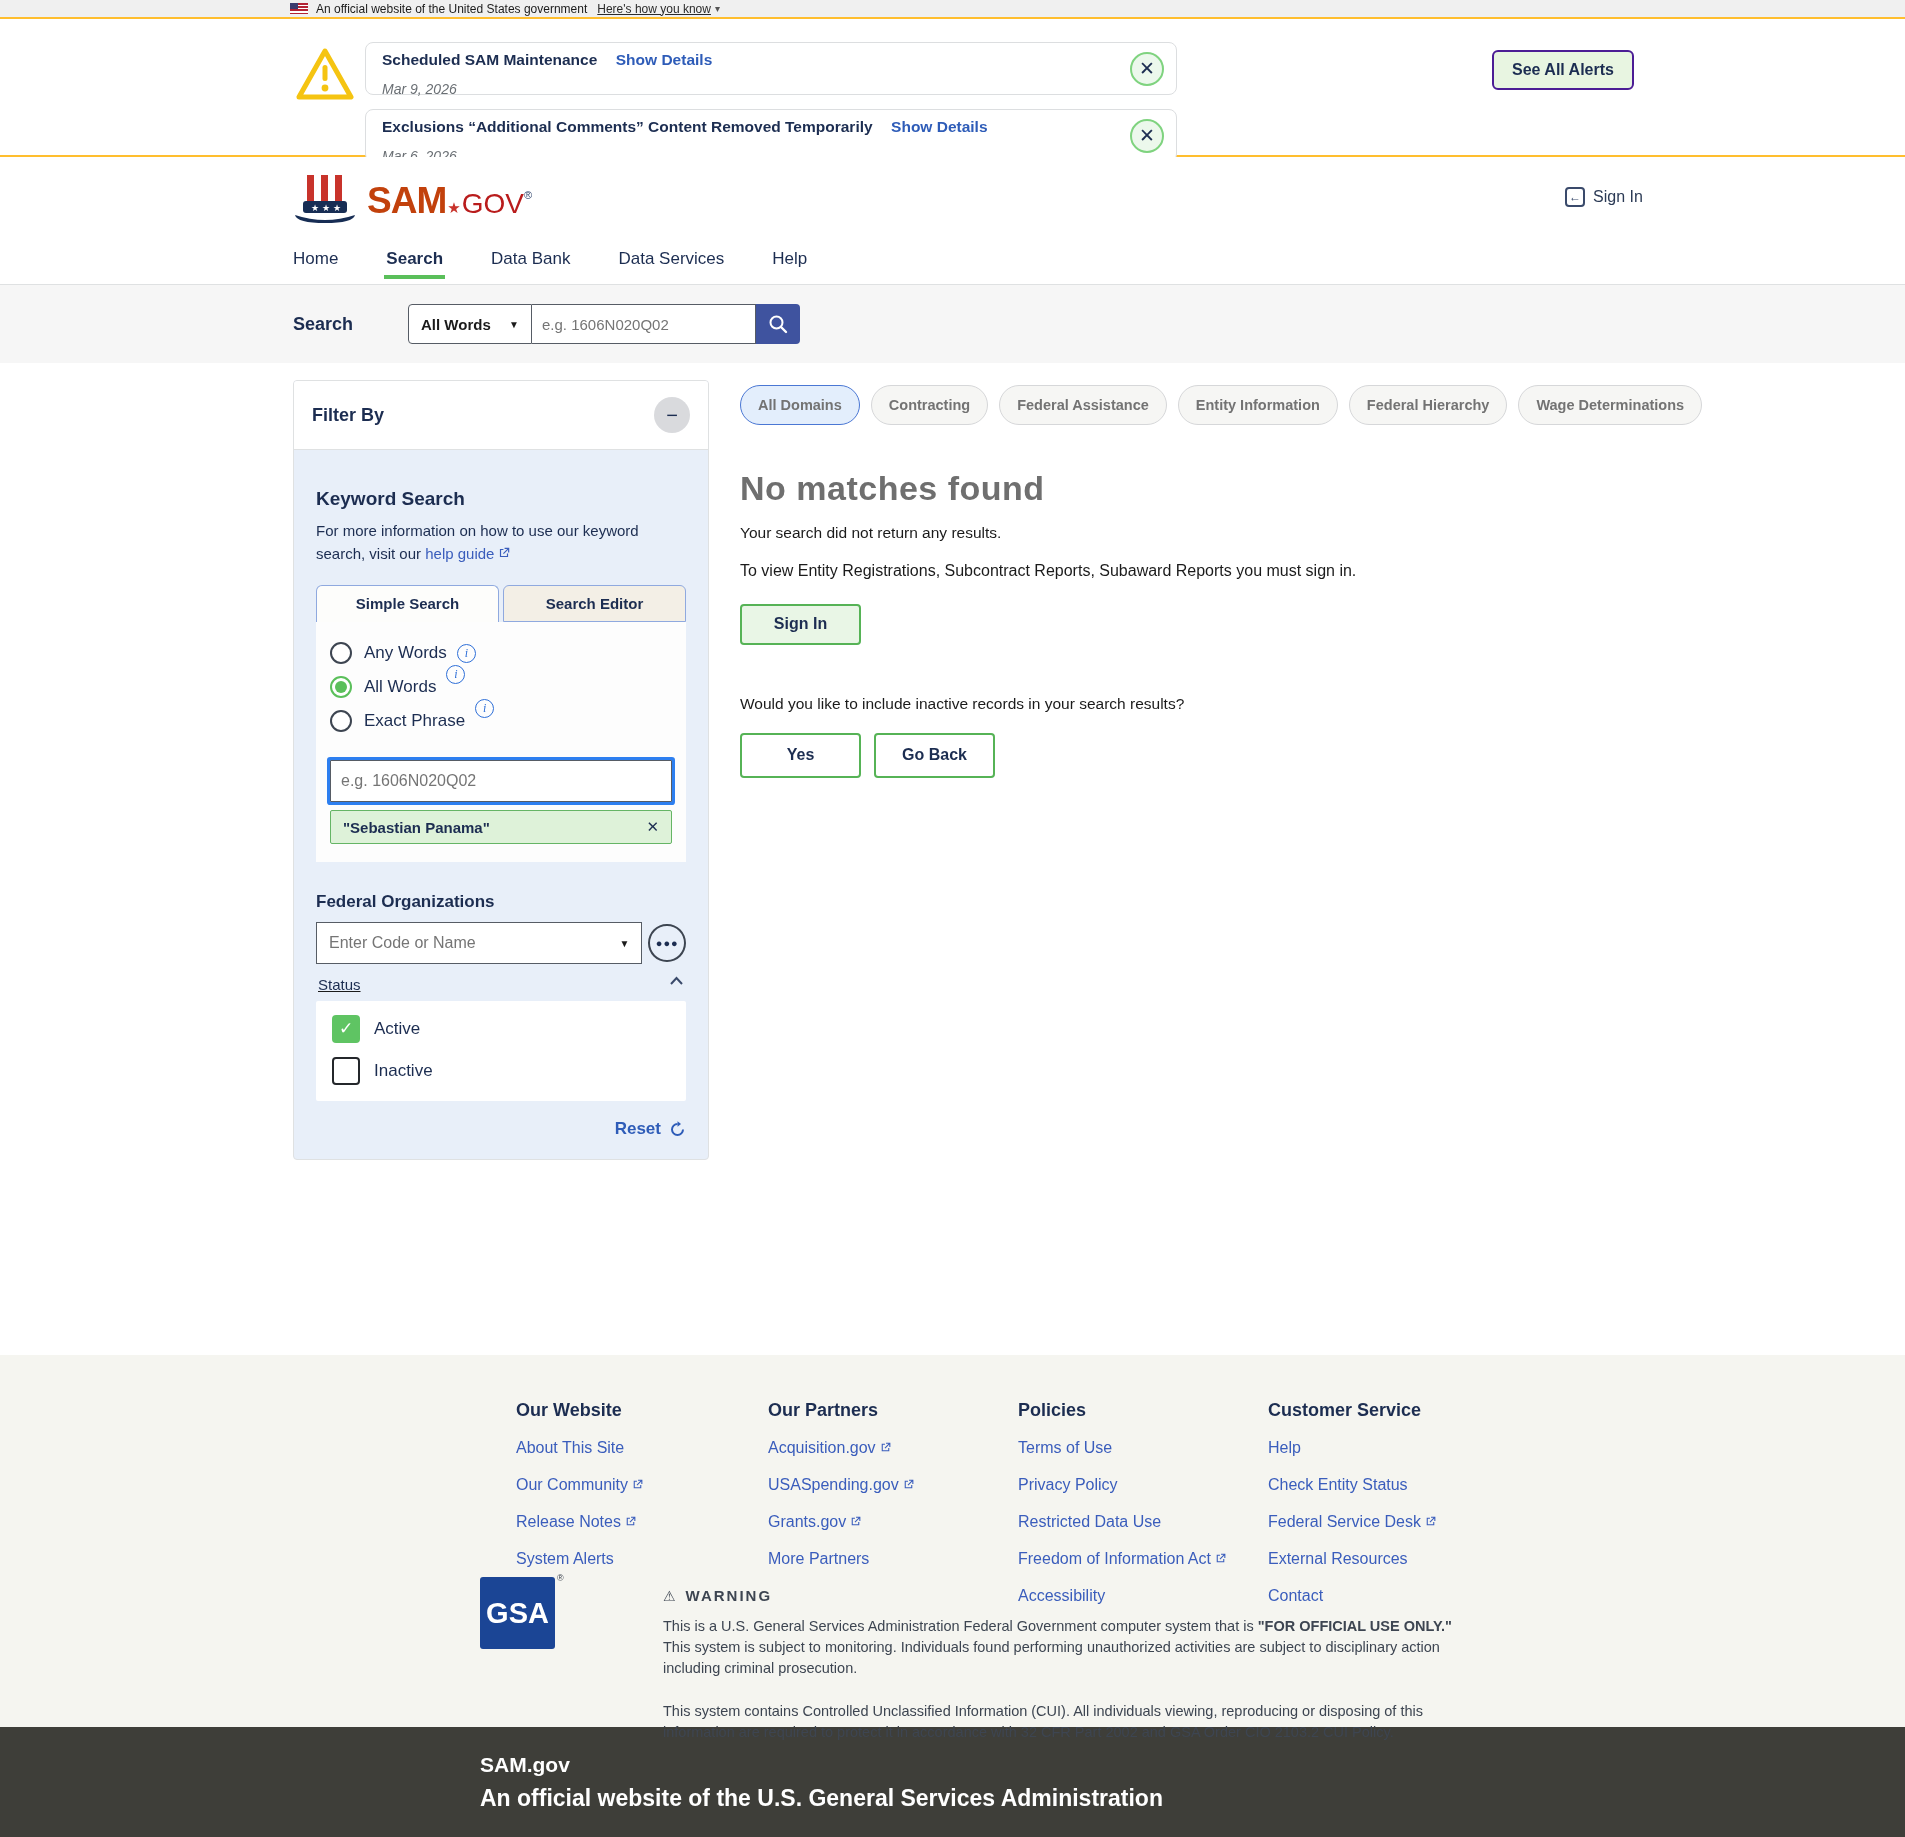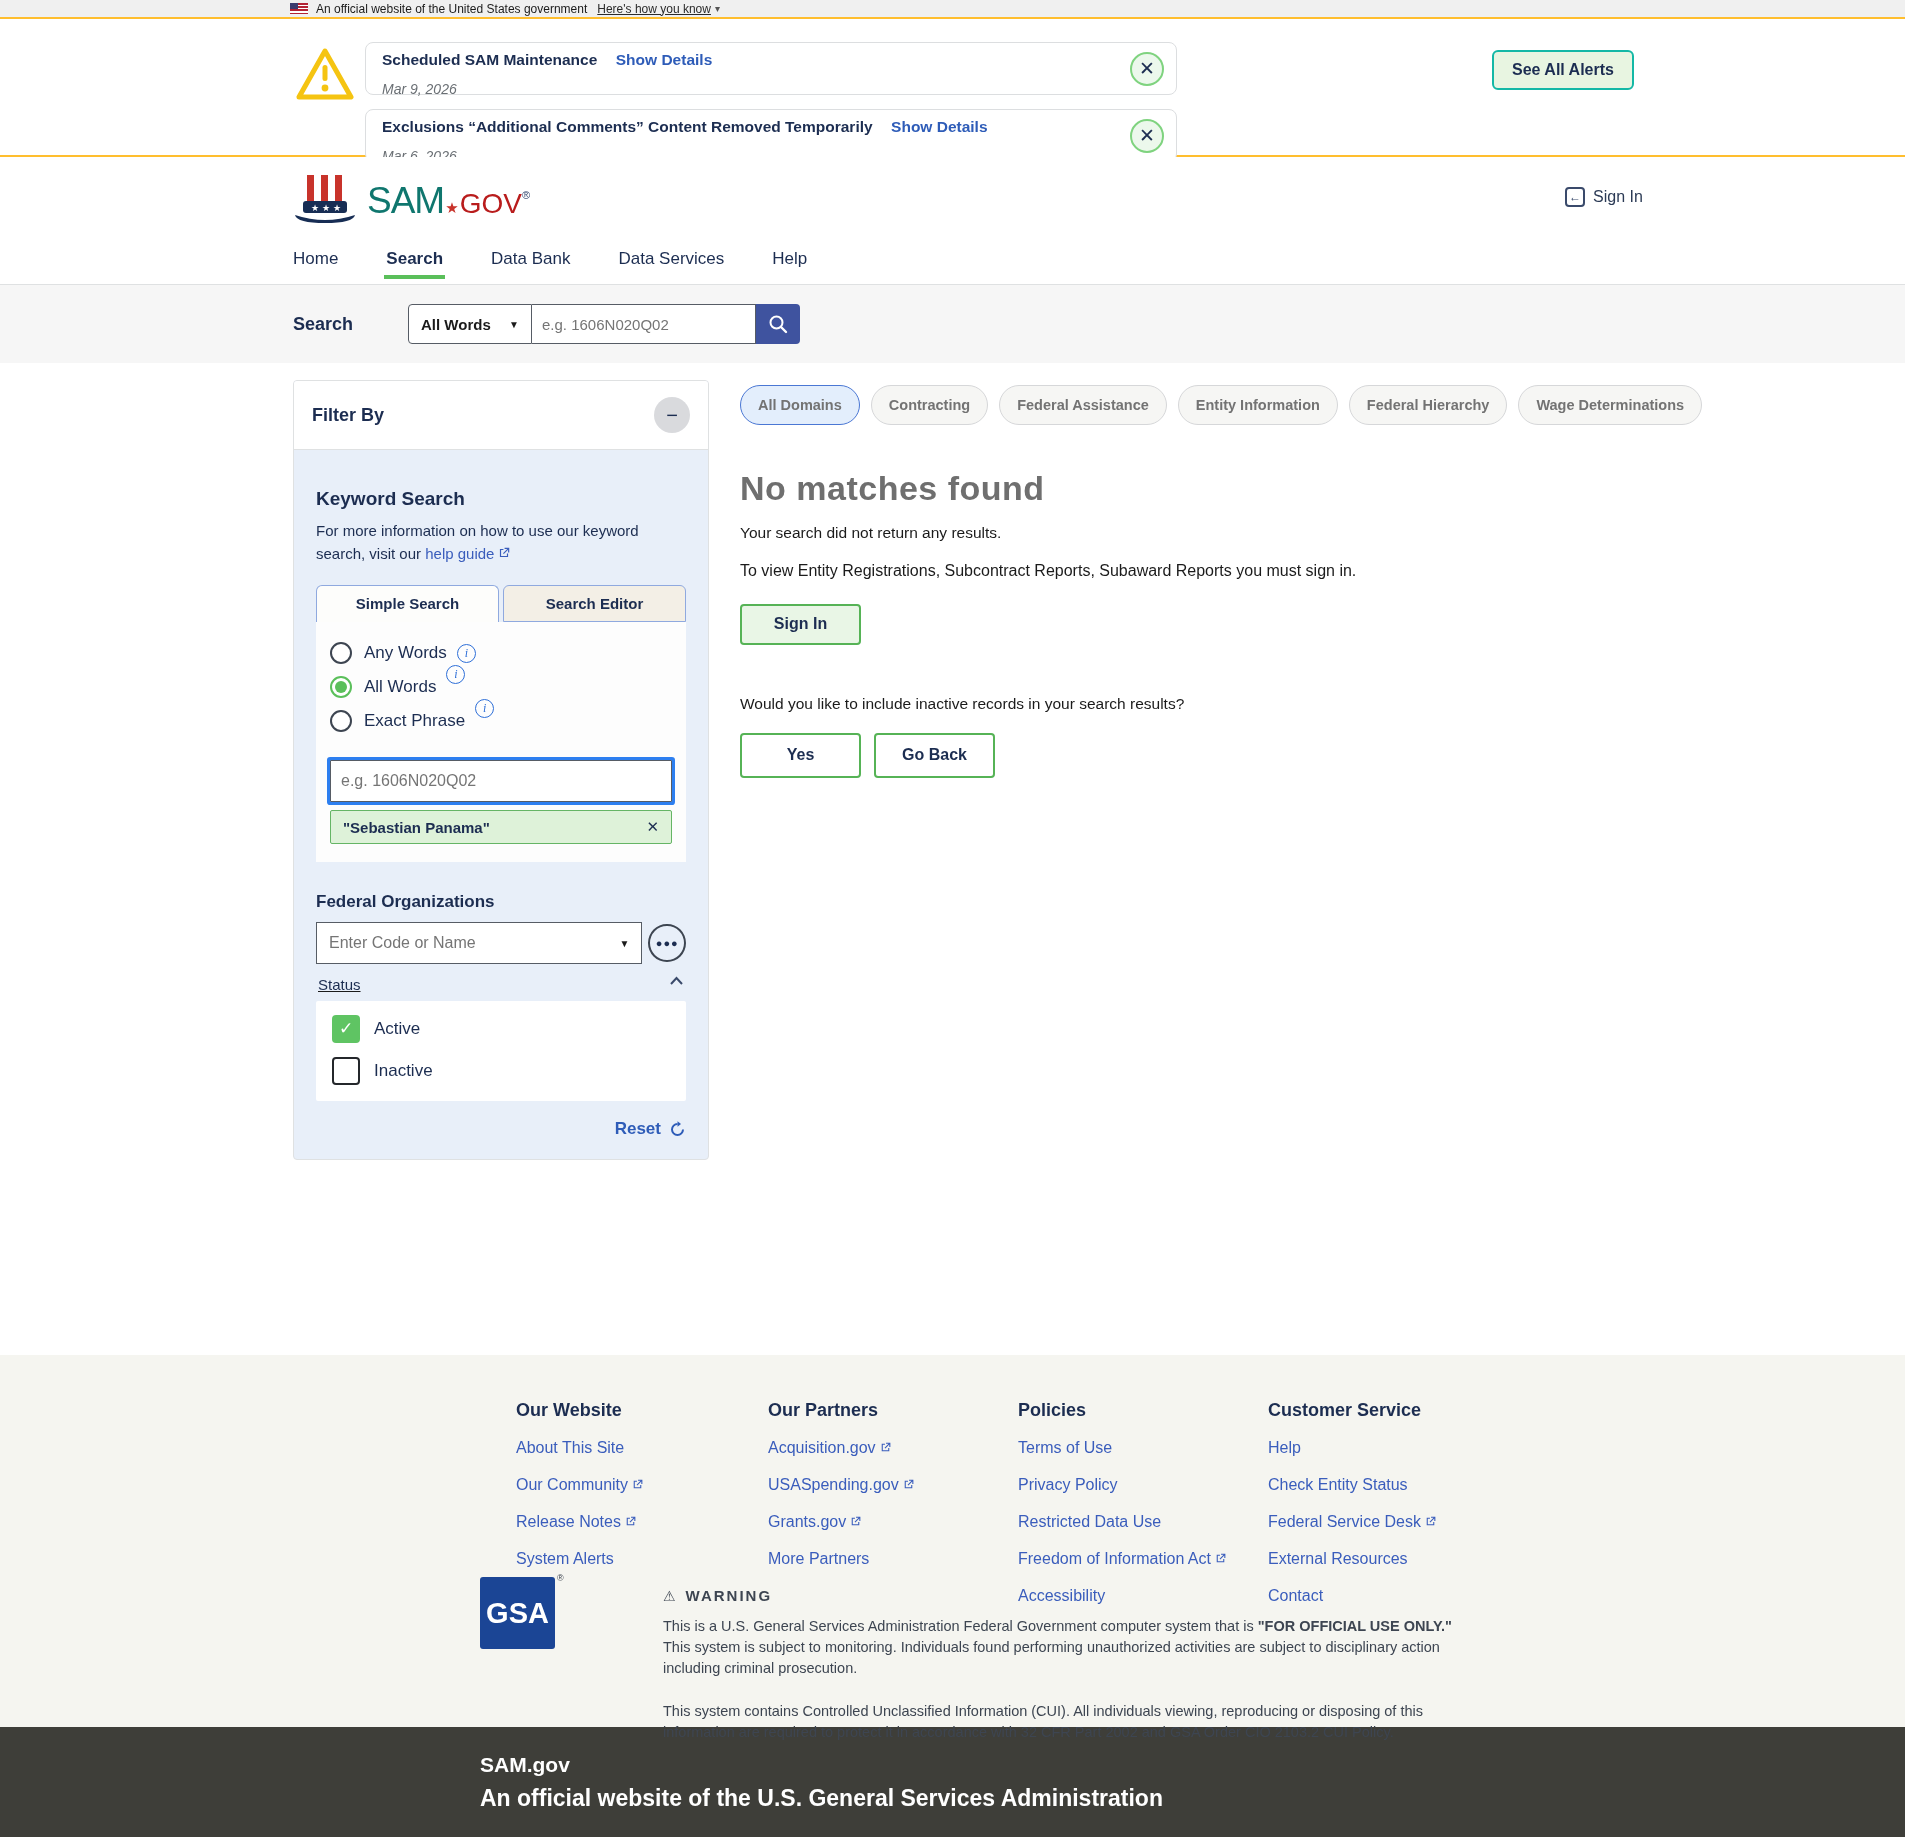--- a/index.html
+++ b/index.html
@@ -29,28 +29,28 @@
   .alert-title { font-size:15.5px; font-weight:bold; color:#1c2d51; display:inline; }
   .alert-link { font-size:15.5px; font-weight:bold; color:#2e5cb8; margin-left:14px; cursor:pointer; text-decoration:none; }
   .alert-date { font-size:14px; font-style:italic; color:#6a6f74; margin-top:12px; }
   .alert-close {
     position:absolute; right:12px; top:9px; width:34px; height:34px; border-radius:50%;
     background:#ecf8ec; border:2px solid #7fd37f; color:#1c2d51; font-size:19px; line-height:30px;
     text-align:center; cursor:pointer;
   }
   .see-all {
     position:absolute; left:1492px; top:31px; padding:9px 18px;
-    background:#e8f5e1; border:2px solid #14b8a6; border-radius:6px;
+    background:#e8f5e1; border:2px solid #4c1d95; border-radius:6px;
     font-size:16px; font-weight:bold; color:#1c2d51; cursor:pointer;
   }
   
   .site-header { height:88px; position:relative; background:#fff; }
   .logo-wrap { position:absolute; left:293px; top:16px; display:flex; align-items:center; }
   .logo-text { margin-left:10px; display:flex; align-items:baseline; }
-  .logo-sam { font-size:37px; font-weight:400; color:#0f766e; letter-spacing:-1px; }
+  .logo-sam { font-size:37px; font-weight:700; color:#c2410c; letter-spacing:-1px; }
   .logo-star { color:#c8332b; font-size:15px; margin:0 1px; }
   .logo-gov { font-size:28px; font-weight:300; color:#b91c1c; letter-spacing:0px; }
   .logo-reg { font-size:11px; color:#32466e; vertical-align:super; position:relative; top:-14px; }
   .signin-top { position:absolute; left:1565px; top:30px; display:flex; align-items:center; cursor:pointer; }
   .enter-ic { width:20px; height:20px; border:2px solid #3a4a6b; border-radius:4px; color:#3a4a6b;
     font-size:12px; line-height:16px; text-align:center; margin-right:8px; }
   .signin-top span.lbl { font-size:16px; color:#2b3a55; }
   
   .main-nav { height:40px; border-bottom:1px solid #dfe1e2; display:flex; align-items:flex-start; padding-left:291px; gap:44px; }
   .nav-item { font-size:17px; color:#1c2d51; padding:4px 2px 10px; cursor:pointer; position:relative; }

